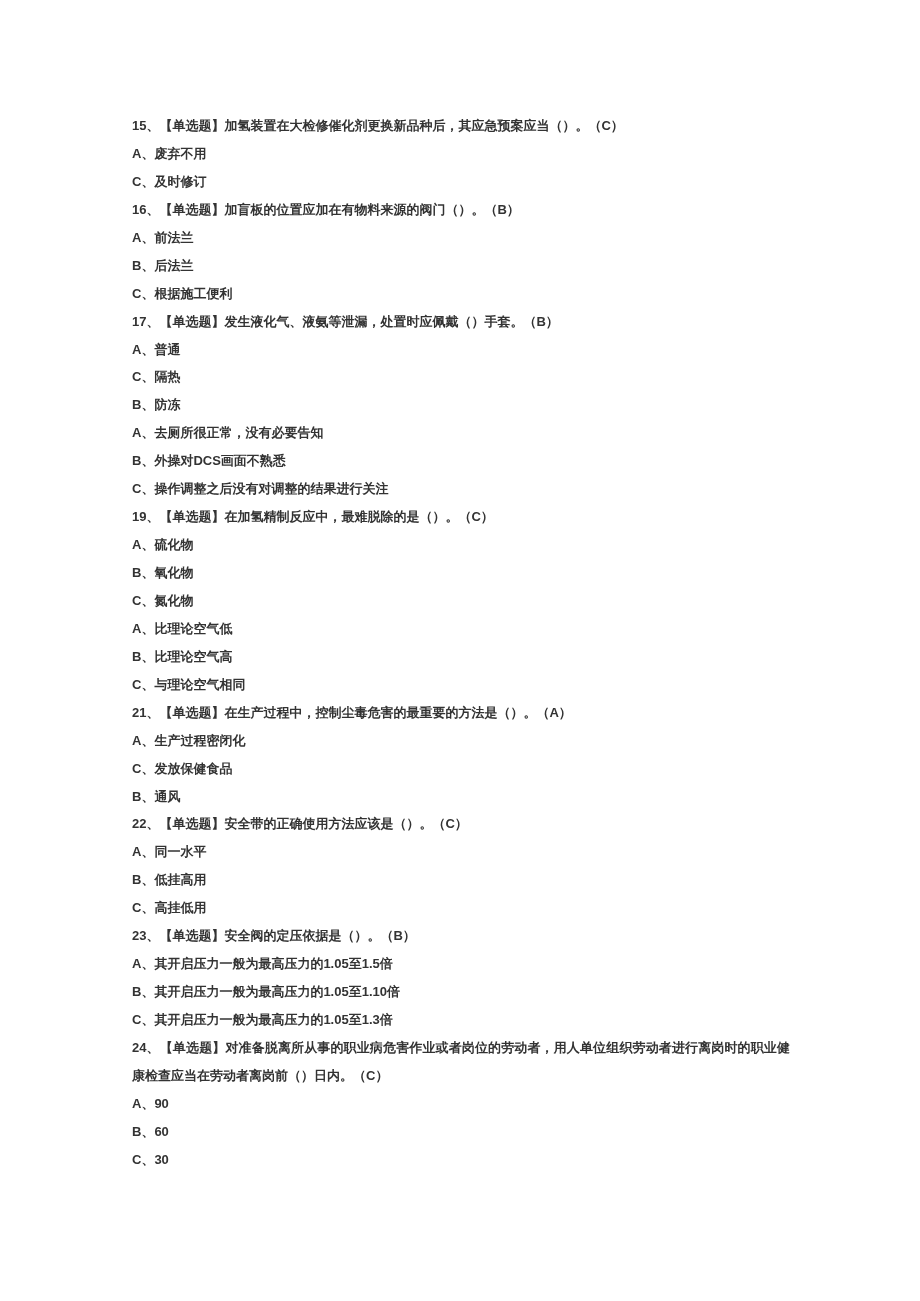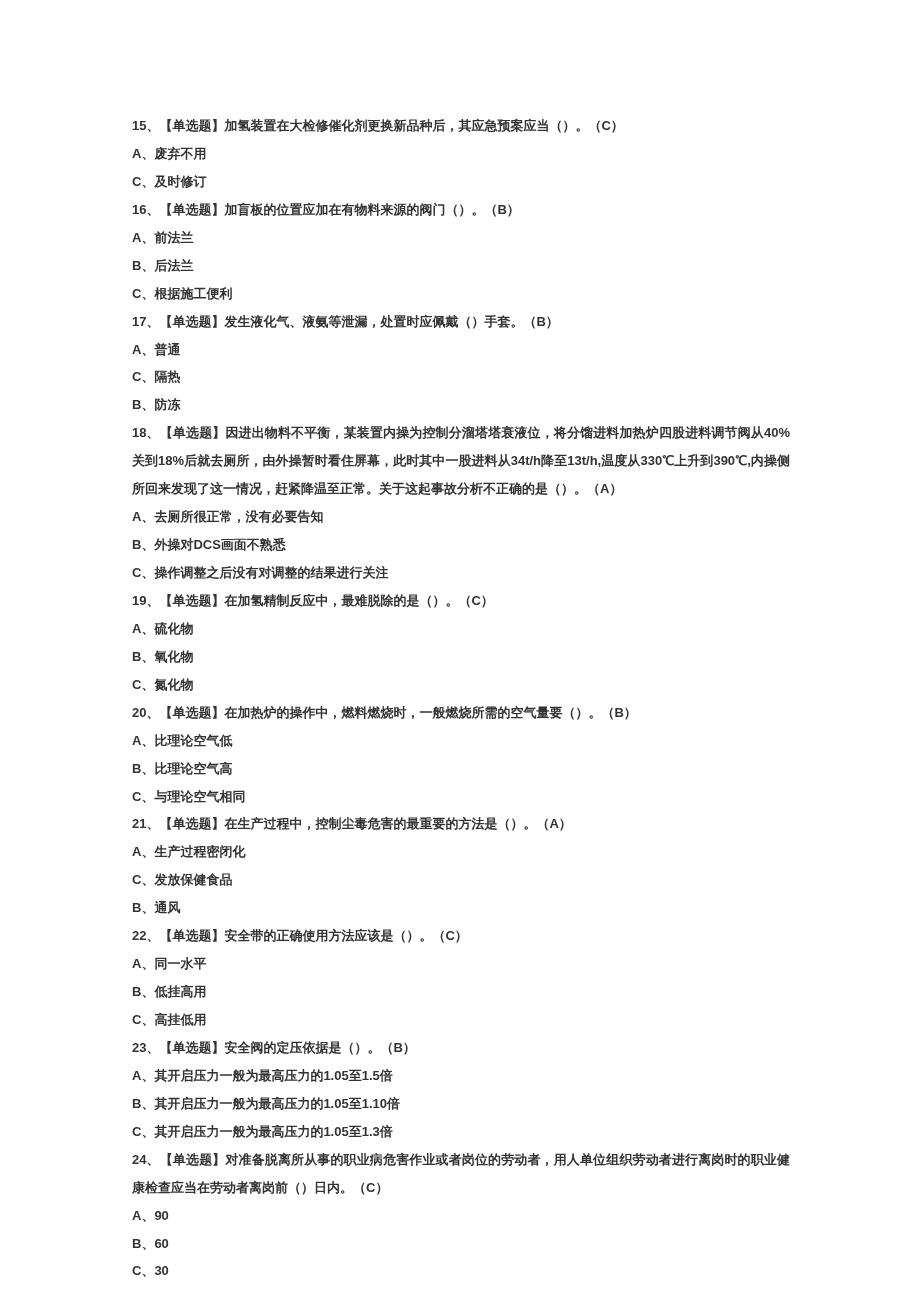--- a/index.html
+++ b/index.html
@@ -29,29 +29,27 @@
   <div class="line">A、废弃不用</div>
   <div class="line">C、及时修订</div>
   <div class="line">16、【单选题】加盲板的位置应加在有物料来源的阀门（）。（B）</div>
   <div class="line">A、前法兰</div>
   <div class="line">B、后法兰</div>
   <div class="line">C、根据施工便利</div>
   <div class="line">17、【单选题】发生液化气、液氨等泄漏，处置时应佩戴（）手套。（B）</div>
   <div class="line">A、普通</div>
   <div class="line">C、隔热</div>
   <div class="line">B、防冻</div>
-  <div class="line">18、【单选题】因进出物料不平衡，某装置内操为控制分溜塔塔衰液位，将分馏进料加热炉四股进料调节阀从40%关到18%后就去厕所，由外操暂时看住屏幕，此时其中一股进料从34t/h降至13t/h,温度从330℃上升到390℃,内操侧所回来发现了这一情况，赶紧降温至正常。关于这起事故分析不正确的是（）。（A）</div>
   <div class="line">A、去厕所很正常，没有必要告知</div>
   <div class="line">B、外操对DCS画面不熟悉</div>
   <div class="line">C、操作调整之后没有对调整的结果进行关注</div>
   <div class="line">19、【单选题】在加氢精制反应中，最难脱除的是（）。（C）</div>
   <div class="line">A、硫化物</div>
   <div class="line">B、氧化物</div>
   <div class="line">C、氮化物</div>
-  <div class="line">20、【单选题】在加热炉的操作中，燃料燃烧时，一般燃烧所需的空气量要（）。（B）</div>
   <div class="line">A、比理论空气低</div>
   <div class="line">B、比理论空气高</div>
   <div class="line">C、与理论空气相同</div>
   <div class="line">21、【单选题】在生产过程中，控制尘毒危害的最重要的方法是（）。（A）</div>
   <div class="line">A、生产过程密闭化</div>
   <div class="line">C、发放保健食品</div>
   <div class="line">B、通风</div>
   <div class="line">22、【单选题】安全带的正确使用方法应该是（）。（C）</div>
   <div class="line">A、同一水平</div>
   <div class="line">B、低挂高用</div>

